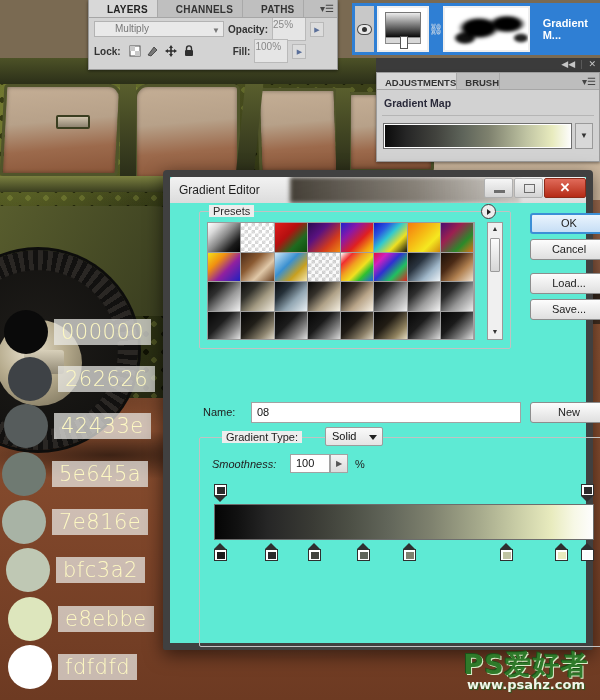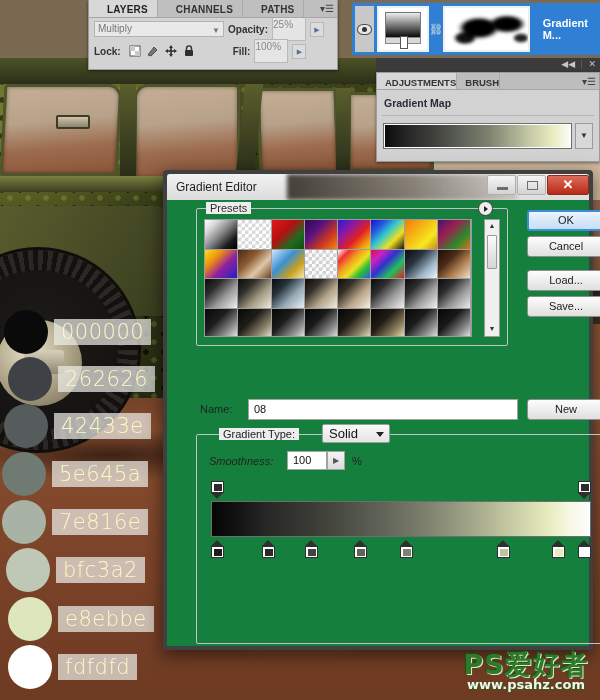--- a/index.html
+++ b/index.html
@@ -114,21 +114,21 @@
   .lp-tabs{ display:flex; height:18px; background:#bfbfbf; border-bottom:1px solid #a6a6a6; position:relative;}
   .lp-tab{
     padding:3px 9px 0 18px; font-size:10px; font-weight:bold; color:#333;
     border-right:1px solid #a9a9a9; line-height:14px; letter-spacing:.2px;
   }
   .lp-tab.active{ background:#d8d8d8; color:#222; }
   .lp-menu{ position:absolute; right:3px; top:3px; font-size:10px; color:#444; }
   .lp-row{ display:flex; align-items:center; height:22px; padding:0 5px; gap:4px; }
   .blend-select{
     width:130px; height:16px; background:#e9e9e9; border:1px solid #b3b3b3;
-    font-size:10px; color:#777; padding:0 3px; line-height:14px; position:relative;
+    font-size:10px; color:#777; padding:0 20px; line-height:14px; position:relative;
   }
   .blend-arrow{ position:absolute; right:3px; top:2px; font-size:8px; color:#777; }
   .lbl{ font-size:10px; font-weight:bold; color:#333; }
   .numbox{
     width:34px; height:24px; background:#e5e5e5; border:1px solid #b9b9b9;
     font-size:10px; color:#888; text-align:left; line-height:13px;
   }
   .spin{
     width:14px; height:15px; background:#dcdcdc; border:1px solid #b9b9b9;
     font-size:7px; color:#5a6f9a; text-align:center; line-height:13px;
@@ -193,21 +193,21 @@
   .swatch-dot{ width:44px; height:44px; border-radius:50%; flex:none;}
   .swatch-label{
     margin-left:6px; padding:1px 7px; font-size:21px; color:#fef9c3;
     background:rgba(236,236,232,.72); letter-spacing:.5px; white-space:nowrap;
     font-family:"DejaVu Sans", sans-serif; font-weight:300;
   }
 
   
   #ge{
     position:absolute; left:163px; top:170px; width:430px; height:480px;
-    background:#15803d; border:4px solid #404040; border-radius:4px 4px 2px 2px;
+    background:#5eead4; border:7px solid #404040; border-radius:4px 4px 2px 2px;
     box-shadow:0 5px 18px rgba(0,0,0,.55);
   }
   .ge-titlebar{
     height:26px; border-radius:3px 3px 0 0; position:relative;
     background:linear-gradient(#f2f2f2,#dcdcdc);
     overflow:hidden;
   }
   .ge-title-blur{
     position:absolute; left:120px; top:0; width:230px; height:26px;
     background:linear-gradient(90deg, rgba(40,34,24,.85), rgba(70,60,45,.6) 55%, rgba(160,150,135,.35));
@@ -272,23 +272,23 @@
   #name-input{
     position:absolute; left:60px; top:199px; width:270px; height:21px;
     background:#fff; border:1px solid #a2a2a2; font-size:11px; color:#111;
     padding:0 5px; line-height:19px;
   }
 
   
   #gt-grp{ left:8px; top:234px; width:414px; height:210px;padding-left:16px; }
   #gt-label{ position:absolute; left:22px; top:-7px; background:#ededed; padding:0 4px; font-size:11px; color:#222;}
   #gt-select{
-    position:absolute; left:125px; top:-11px; width:68px; height:19px;
+    position:absolute; left:125px; top:-11px; width:58px; height:19px;
     background:linear-gradient(#fafafa,#e4e4e4); border:1px solid #9c9c9c; border-radius:2px;
-    font-size:13px; color:#111; padding-left:6px; line-height:17px;
+    font-size:11px; color:#111; padding-left:6px; line-height:17px;
   }
   #gt-select .car{ position:absolute; right:5px; top:7px; width:0;height:0;
     border-left:4px solid transparent;border-right:4px solid transparent;border-top:5px solid #222;}
   #sm-label{ position:absolute; left:12px; top:20px; font-size:11px; color:#222;font-style:italic;}
   #sm-input{ position:absolute; left:90px; top:16px; width:40px; height:19px; background:#fff;
     border:1px solid #a2a2a2; font-size:11px; color:#111; text-align:left; padding-left:5px; line-height:17px;}
   #sm-spin{ position:absolute; left:130px; top:16px; width:18px; height:19px;
     background:linear-gradient(#f4f4f4,#dcdcdc); border:1px solid #a2a2a2; font-size:8px; color:#555;
     text-align:center; line-height:17px;}
   #sm-pct{ position:absolute; left:155px; top:20px; font-size:11px; color:#222;}

